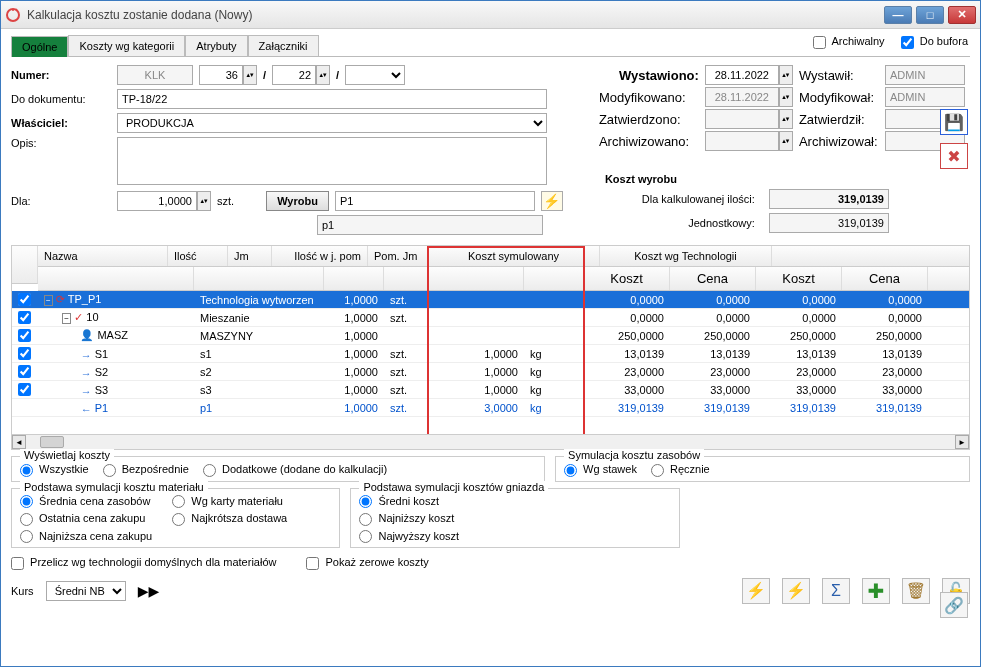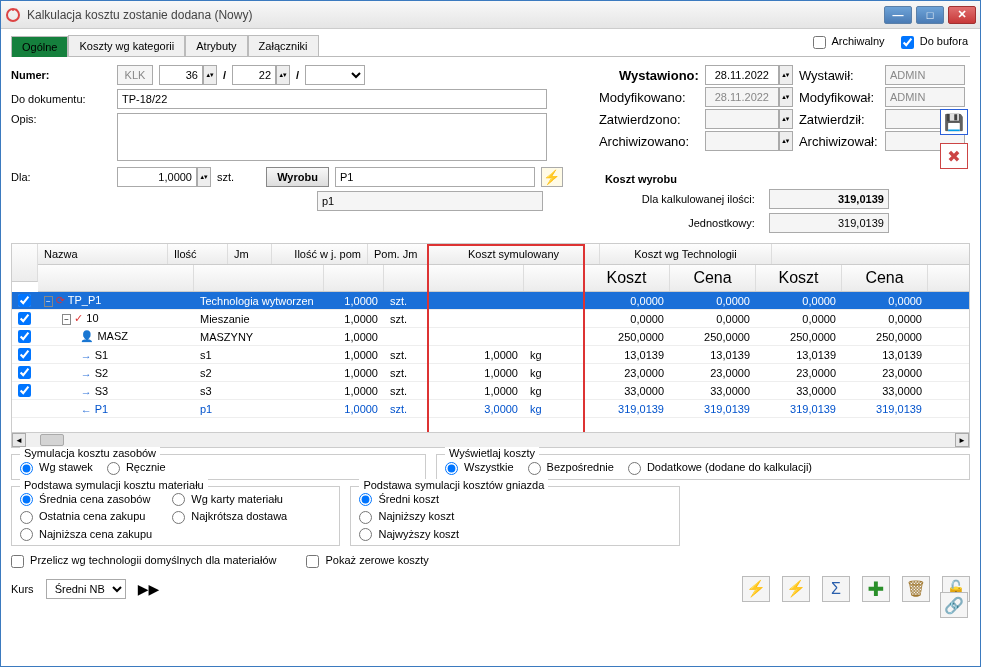--- a/index.html
+++ b/index.html
@@ -25,21 +25,21 @@
 .spinbtn { width: 14px; height: 20px; border: 1px solid #aaa; background: #eee; display: flex; align-items: center; justify-content: center; font-size: 7px; flex-direction: column; }
 .btn { border: 1px solid #888; background: linear-gradient(#f8f8f8,#ddd); padding: 3px 10px; font-size: 11px; font-weight: bold; cursor: pointer; }
 .lightning { width: 22px; height: 20px; border: 1px solid #aaa; background: #fffbe6; display: flex; align-items: center; justify-content: center; color: #e6a000; font-size: 14px; cursor: pointer; }
 .section-right { display: flex; flex-direction: column; gap: 2px; }
 .pair { display: flex; align-items: center; gap: 6px; }
 .pair-label { width: 100px; text-align: right; font-size: 13px; }
 .pair-label.bold { font-weight: bold; }
 .grid-container { border: 1px solid #ccc; margin-top: 6px; height: 190px; overflow: hidden; position: relative; }
 .grid-header { display: flex; background: linear-gradient(#fdfdfd,#ececec); border-bottom: 1px solid #ccc; font-size: 11px; }
 .grid-header > div { padding: 4px 6px; border-right: 1px solid #ddd; }
-.grid-subheader { display: flex; background: linear-gradient(#fdfdfd,#ececec); border-bottom: 1px solid #ccc; font-size: 16px; }
+.grid-subheader { display: flex; background: linear-gradient(#fdfdfd,#ececec); border-bottom: 1px solid #ccc; font-size: 13px; }
 .grid-subheader > div { padding: 4px 6px; border-right: 1px solid #ddd; text-align: center; }
 .grid-row { display: flex; border-bottom: 1px solid #eee; font-size: 11px; align-items: center; height: 18px; }
 .grid-row > div { padding: 1px 6px; overflow: hidden; white-space: nowrap; }
 .grid-row.selected { background: #1a6fd8; color: #fff; }
 .grid-row.blue-text { color: #0052cc; }
 .checkbox-col { width: 26px; text-align: center; }
 .col-kod { width: 156px; }
 .col-nazwa { width: 130px; }
 .col-ilosc { width: 60px; text-align: right; }
 .col-jm { width: 44px; }
@@ -93,36 +93,40 @@
       <div class="tab active">Ogólne</div>
       <div class="tab">Koszty wg kategorii</div>
       <div class="tab">Atrybuty</div>
       <div class="tab">Załączniki</div>
     </div>
 
     <div style="display:flex; gap:36px;">
       <div style="flex:1;">
         <div class="form-row">
           <span class="form-label bold">Numer:</span>
-          <input class="input" style="width: 36px; text-align: center; color: rgb(136, 136, 136);" readonly="" value="KLK">
+          <input class="input" style="width: 76px; text-align: center; color: rgb(136, 136, 136);" readonly="" value="KLK">
           <span class="spin">
               <input class="input" style="width: 44px; text-align: right;" value="36">
               <span class="spinbtn">▴▾</span>
             </span>
           <b>/</b>
           <span class="spin">
               <input class="input" style="width: 44px; text-align: right;" value="22">
               <span class="spinbtn">▴▾</span>
             </span>
           <b>/</b>
           <select class="input" style="width:60px"></select>
         </div>
         <div class="form-row">
           <span class="form-label">Do dokumentu:</span>
           <input class="input" style="width: 430px;" value="TP-18/22">
+        </div>
+        <div class="form-row">
+          <span class="form-label bold">Właściciel:</span>
+          <select class="input" style="width:430px"><option>PRODUKCJA</option></select>
         </div>
         <div class="form-row" style="align-items:flex-start">
           <span class="form-label">Opis:</span>
           <textarea class="input" style="width: 430px; height: 48px; resize: none;"></textarea>
         </div>
         <div class="form-row" style="margin-top:6px">
           <span class="form-label">Dla:</span>
           <span class="spin">
               <input class="input" style="width: 80px; text-align: right;" value="1,0000">
               <span class="spinbtn">▴▾</span>
@@ -321,33 +325,33 @@
       <div class="red-box" style="left:415px;top:0px;width:158px;height:190px;"></div>
     </div>
     <div class="scrollbar-h">
       <span class="scroll-arrow">◄</span>
       <div class="scroll-thumb"></div>
       <div style="flex:1"></div>
       <span class="scroll-arrow">►</span>
     </div>
 
     <div style="display:flex;gap:10px">
-      <div class="group-box" style="flex:1">
-        <span class="legend">Symulacja kosztu zasobów</span>
-        <div class="radio-row">
-          <label><input type="radio" name="sz" checked="" style=""> <span>Wg stawek</span></label>
-          <label><input type="radio" name="sz" style=""> <span>Ręcznie</span></label>
-        </div>
-      </div>
       <div class="group-box" style="flex:1.3">
         <span class="legend">Wyświetlaj koszty</span>
         <div class="radio-row">
           <label><input type="radio" name="wk" checked="" style=""> <span>Wszystkie</span></label>
           <label><input type="radio" name="wk" style=""> <span>Bezpośrednie</span></label>
           <label><input type="radio" name="wk" style=""> <span>Dodatkowe (dodane do kalkulacji)</span></label>
+        </div>
+      </div>
+      <div class="group-box" style="flex:1">
+        <span class="legend">Symulacja kosztu zasobów</span>
+        <div class="radio-row">
+          <label><input type="radio" name="sz" checked="" style=""> <span>Wg stawek</span></label>
+          <label><input type="radio" name="sz" style=""> <span>Ręcznie</span></label>
         </div>
       </div>
     </div>
 
     <div style="display:flex;gap:10px">
       <div class="group-box" style="flex:1">
         <span class="legend">Podstawa symulacji kosztu materiału</span>
         <div style="display:flex;gap:20px">
           <div class="radio-col">
             <label><input type="radio" name="pm" checked="" style=""> <span>Średnia cena zasobów</span></label>

